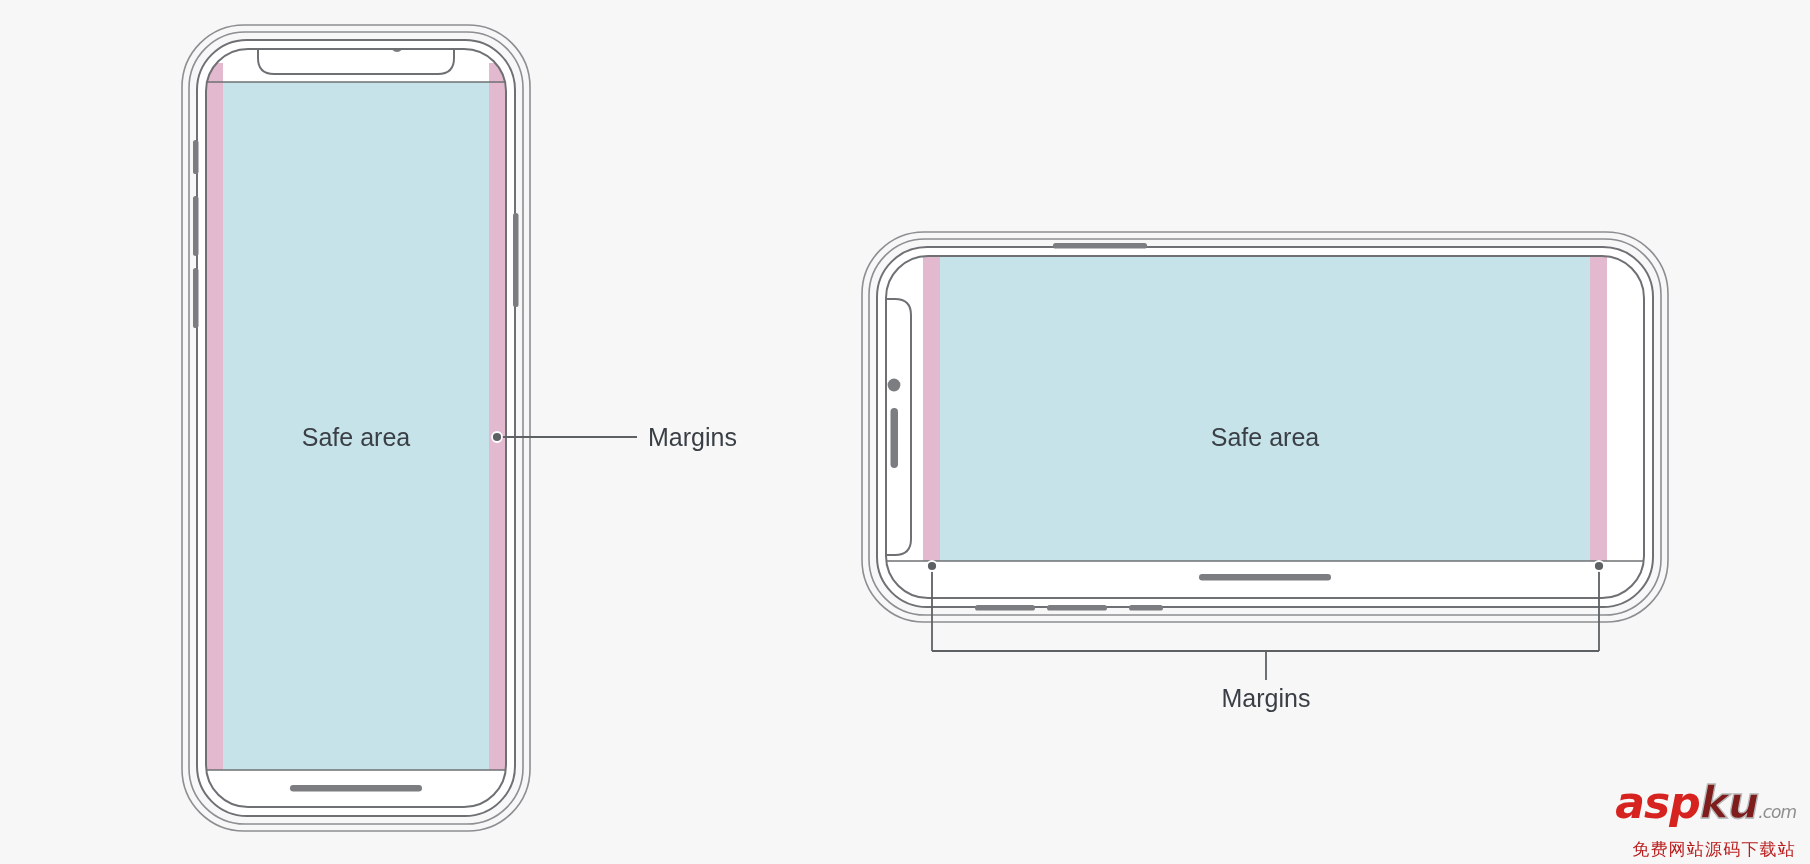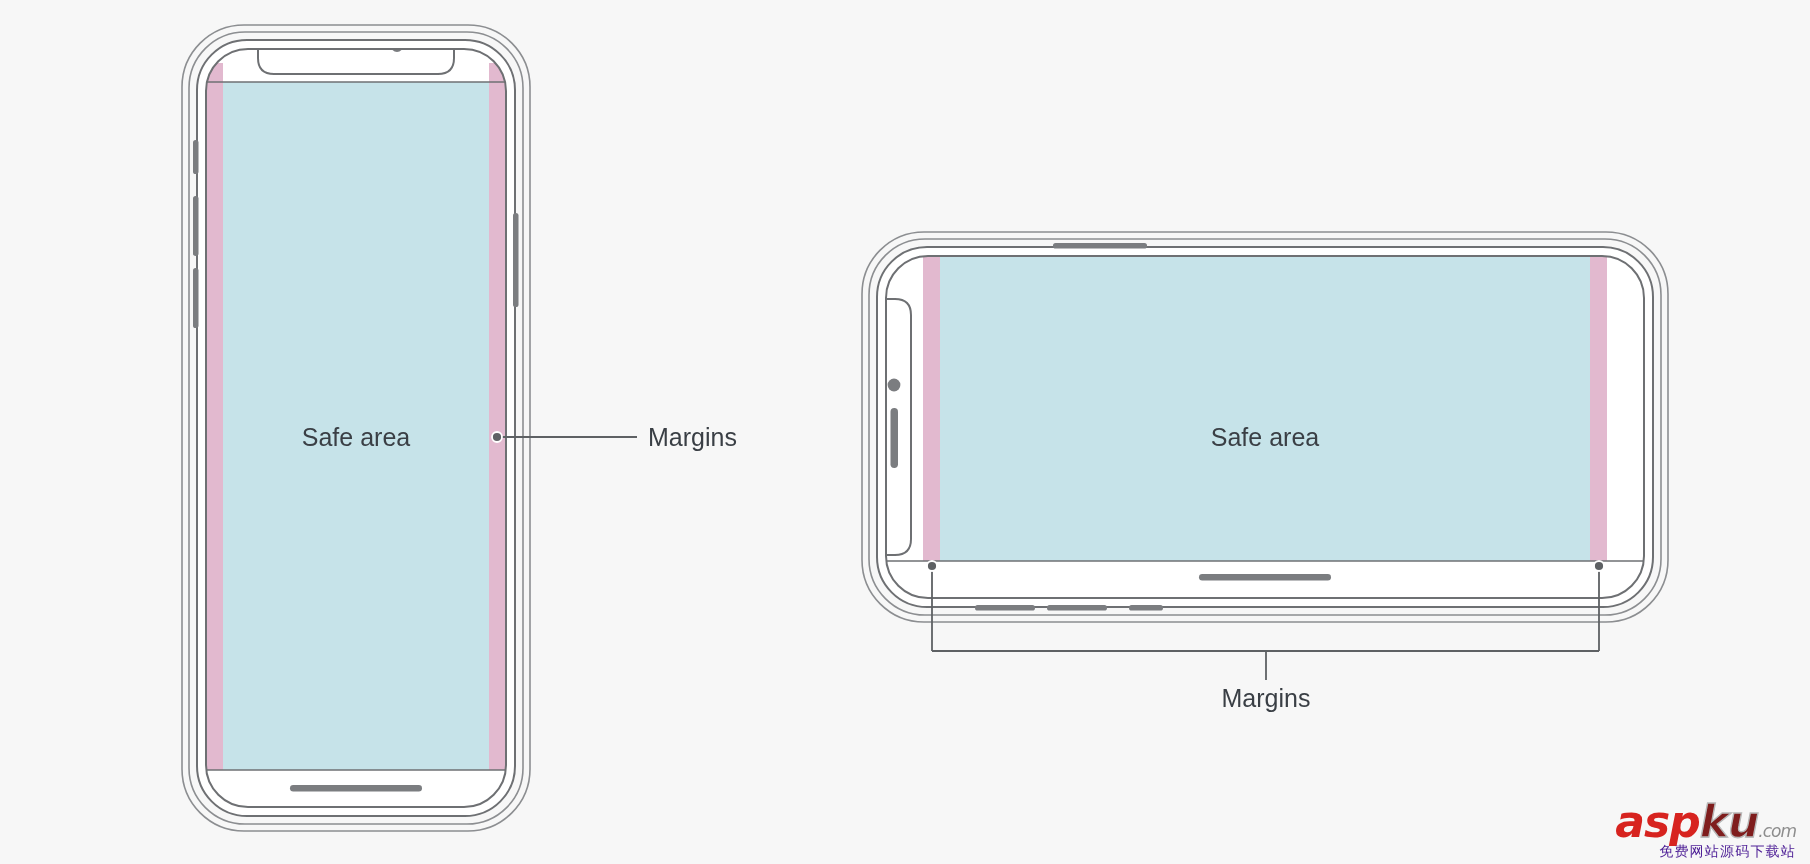--- a/index.html
+++ b/index.html
@@ -53,24 +53,24 @@
   }
   .wm-com {
     color: #8d8d8d;
     font-size: 17px;
     font-style: italic;
     font-weight: normal;
     text-align: right;
   }
   .wm-sub {
     font-family: "DejaVu Sans", sans-serif;
-    font-size: 14px;
-    color: #4c1d95;
+    font-size: 17px;
+    color: #b91c1c;
     letter-spacing: 1.2px;
-    margin-top: 0;
+    margin-top: 16px;
   }
 </style>
 </head>
 <body>
 
 <div id="stage">
 <svg width="1810" height="864" viewBox="0 0 1810 864" xmlns="http://www.w3.org/2000/svg">
 
   <rect x="0" y="0" width="1810" height="864" fill="#f7f7f7"></rect>
 

